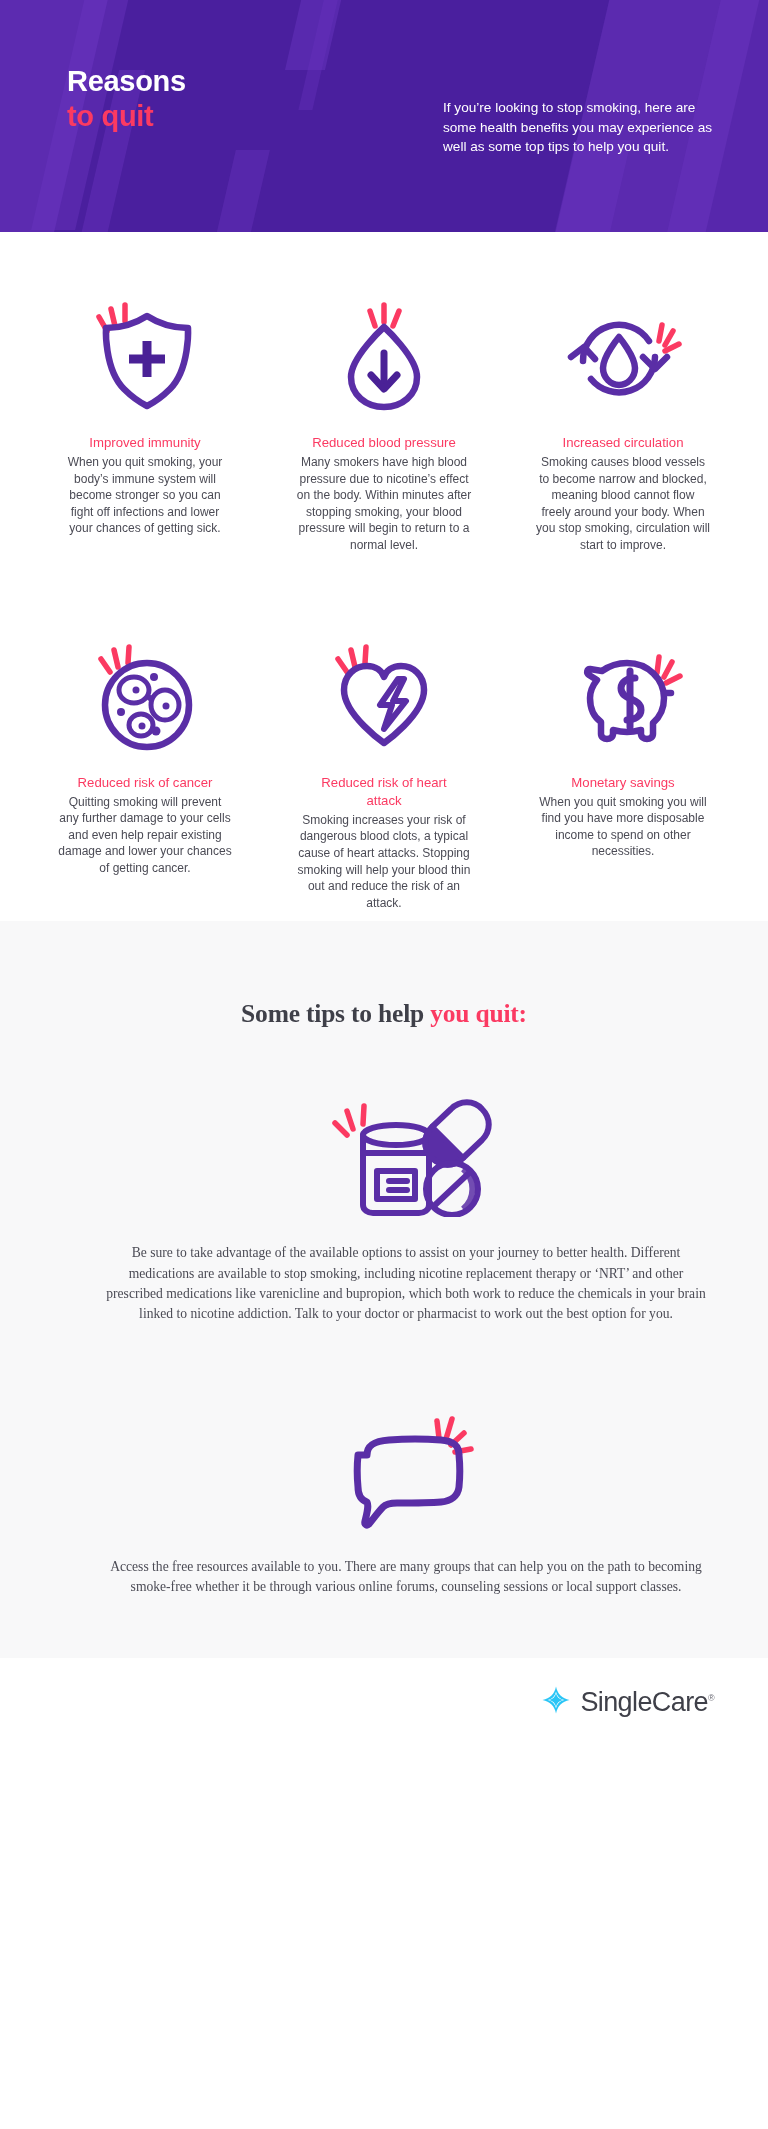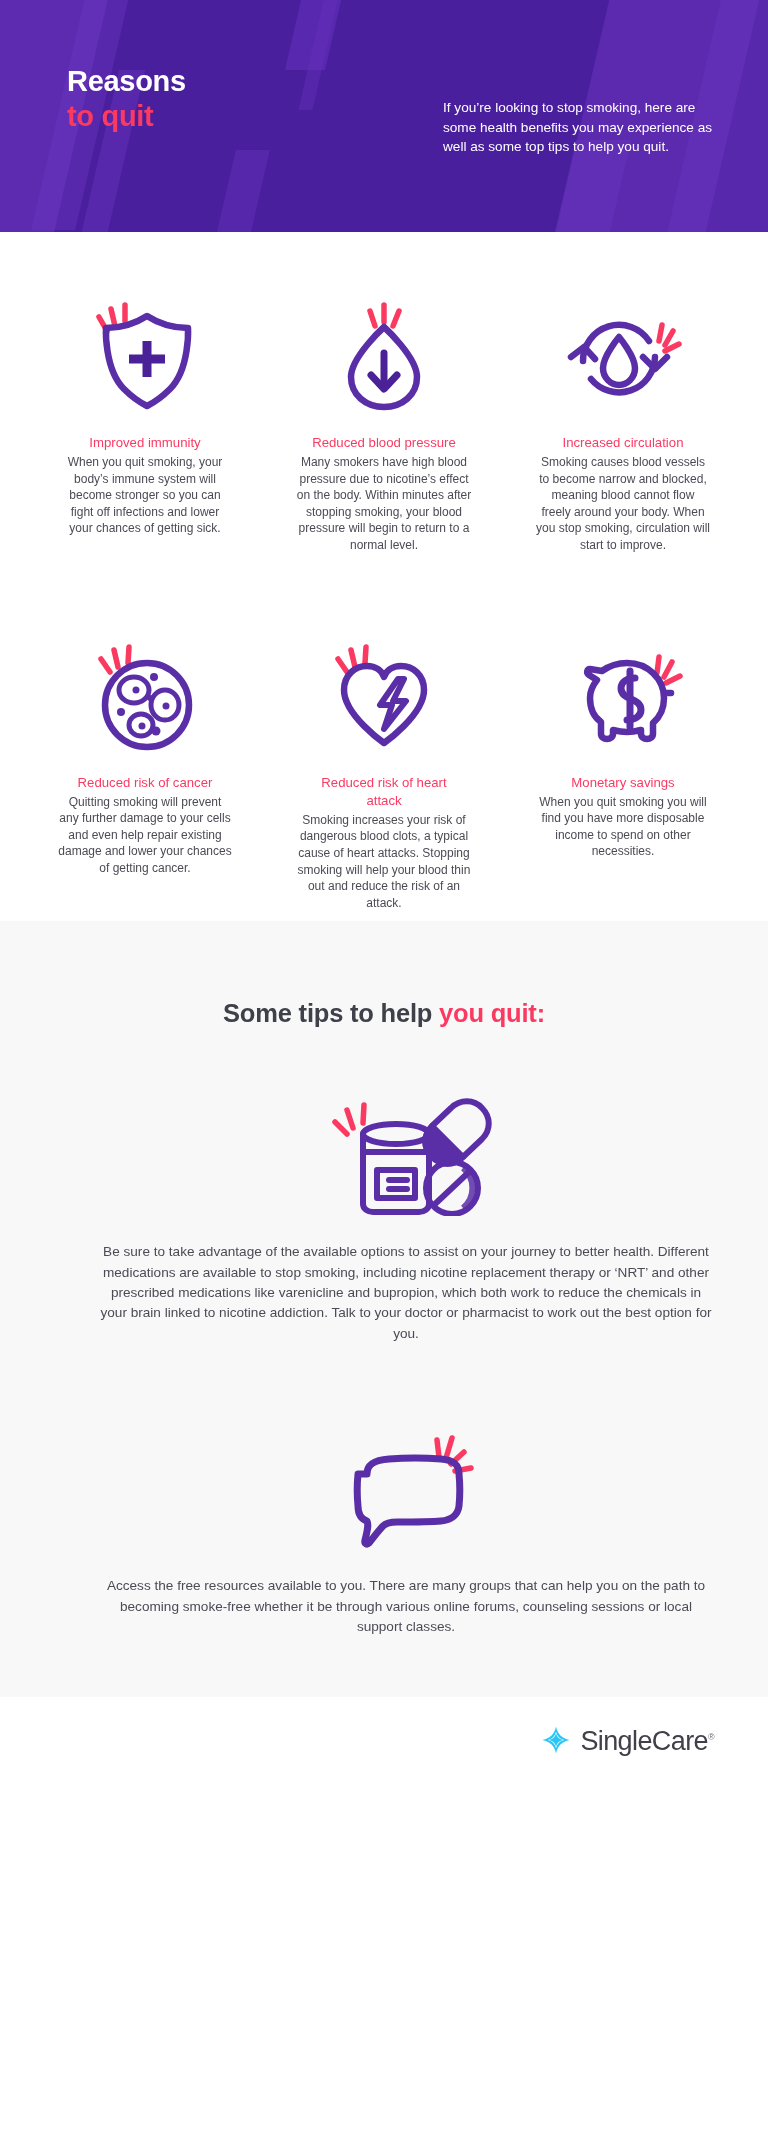--- a/index.html
+++ b/index.html
@@ -113,20 +113,21 @@
     line-height: 1.38;
     max-width: 175px;
   }
 
   
   .tips {
     position: relative;
     width: 768px;
     background: #f8f8f9;
     padding: 78px 0 60px 0;
+    font-family: Liberation Serif, serif;
   }
   .tips-heading {
     text-align: center;
     font-size: 25.5px;
     font-weight: bold;
     color: #3f4049;
     letter-spacing: -0.2px;
     margin-bottom: 58px;
   }
   .tips-heading .hl { color: #fb3a62; }

